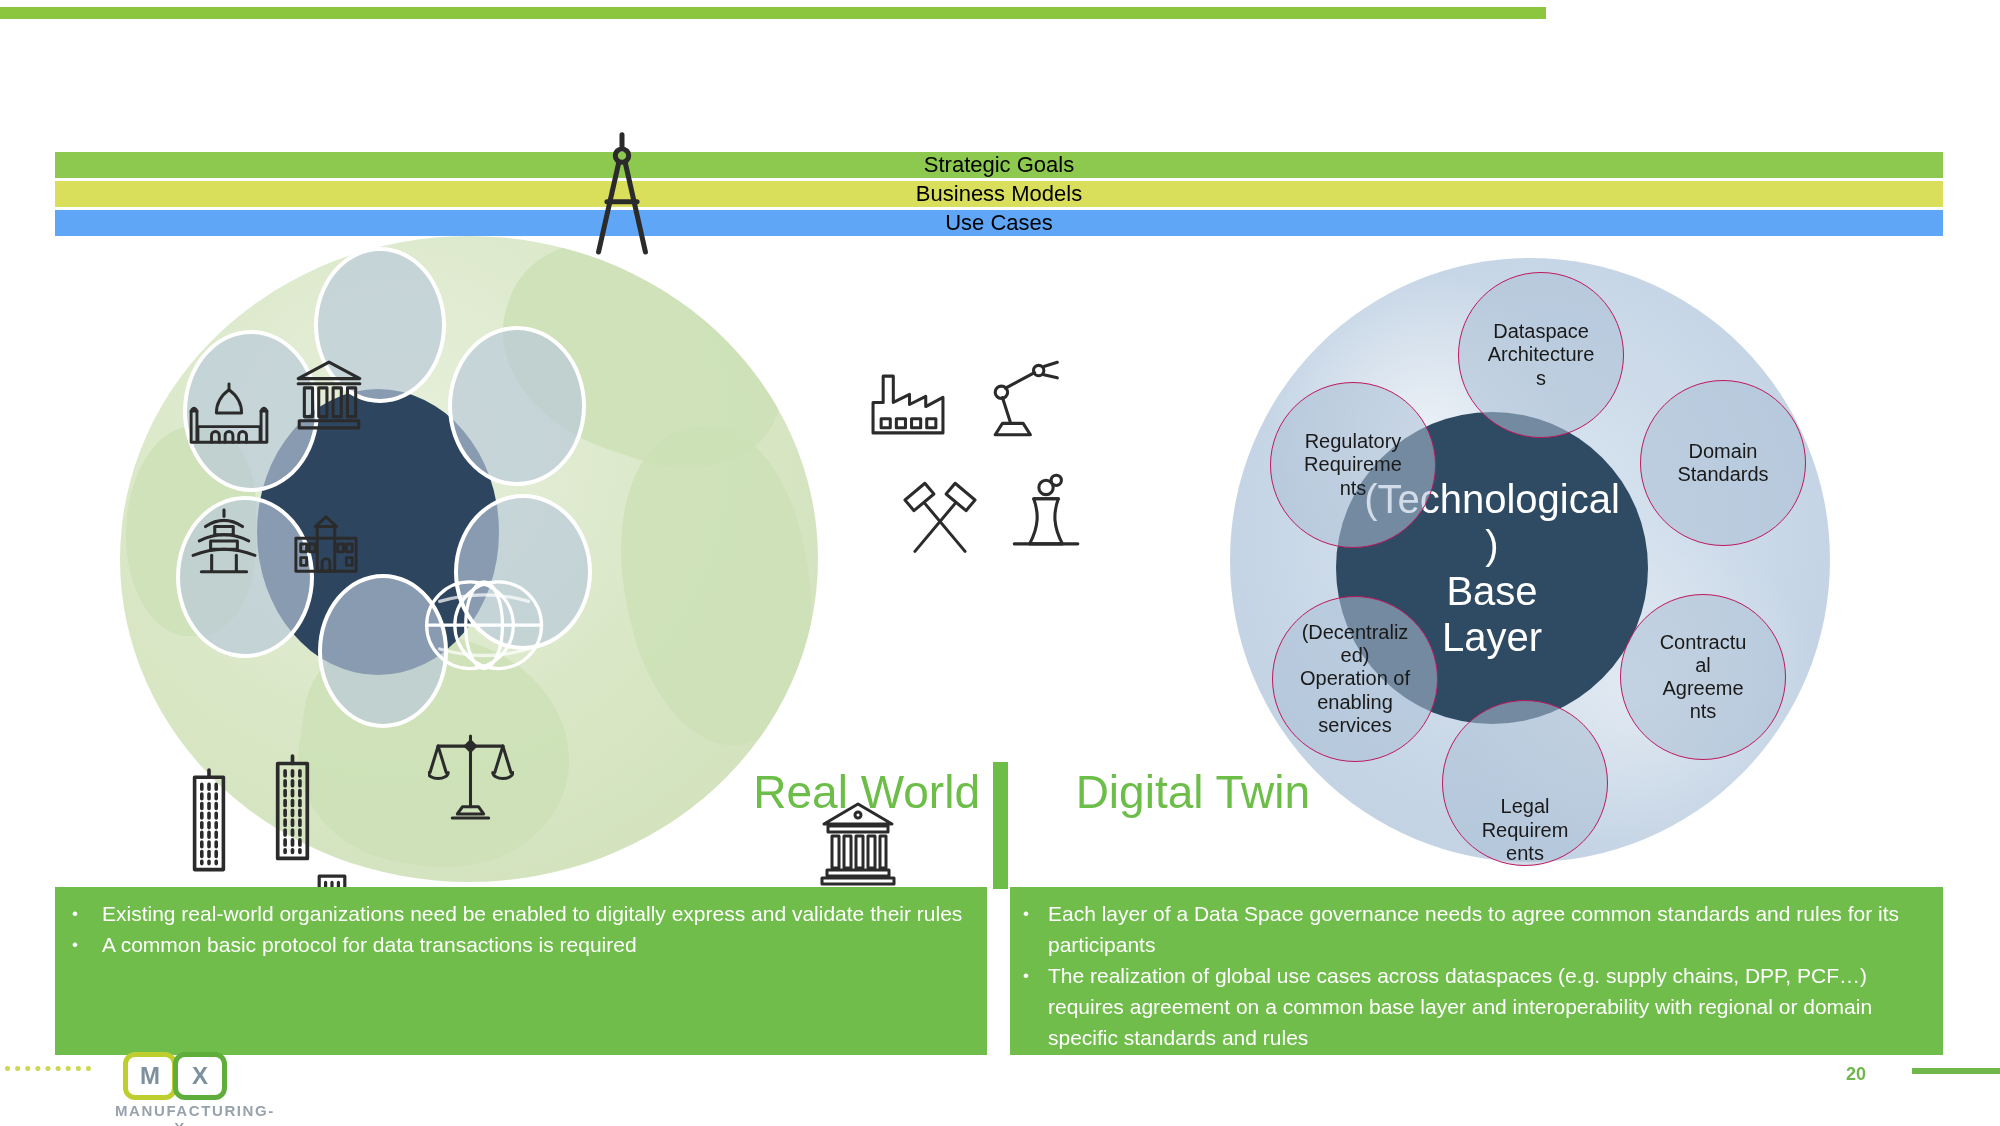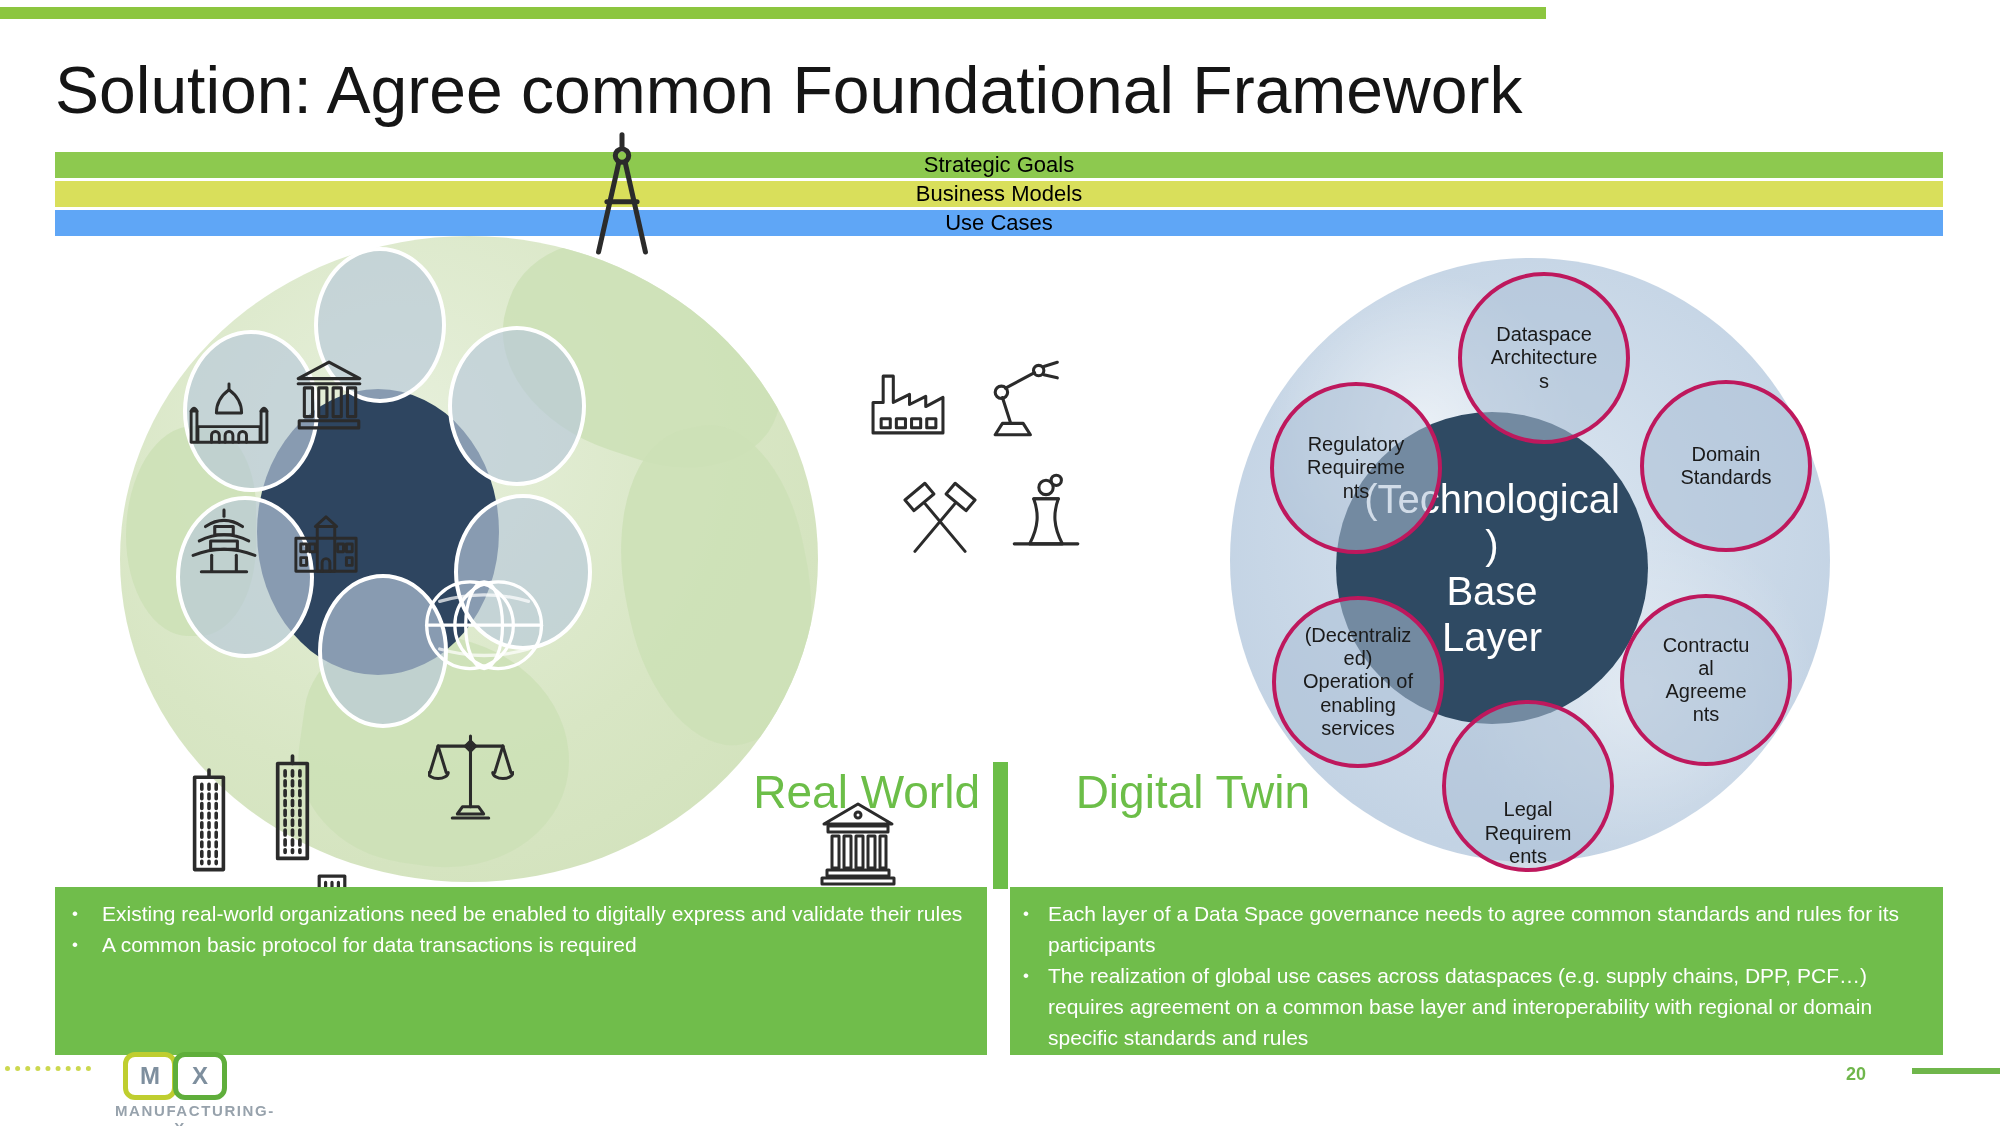--- a/index.html
+++ b/index.html
@@ -29,21 +29,21 @@
 
   
   .disc{left:1230px;top:258px;width:600px;height:604px;border-radius:50%;
         background:radial-gradient(circle at 32% 28%,rgba(255,255,255,.55),transparent 26%),
                    radial-gradient(circle at 68% 72%,rgba(255,255,255,.4),transparent 30%),
                    radial-gradient(circle at 50% 45%,#dbe6f1,#c3d3e4 72%,#ccd8e6);}
   .navy-r{left:1336px;top:412px;width:312px;height:312px;border-radius:50%;background:#2F4A63;
           display:flex;align-items:center;justify-content:center;}
   .navy-r .t{width:260px;text-align:center;color:#fff;font-size:40px;line-height:1.15;
              white-space:pre-line;overflow-wrap:break-word;word-break:break-word;}
-  .sat{width:164px;height:164px;border-radius:50%;border:4px solid #be185d;
+  .sat{width:164px;height:164px;border-radius:50%;border:1px solid #be185d;
        background:rgba(172,192,213,.55);display:flex;align-items:center;justify-content:center;}
   .sat .t{text-align:center;color:#1a1a1a;font-size:20px;line-height:1.16;
           overflow-wrap:break-word;word-break:break-word;}
 
   
   .rw{left:690px;top:768px;width:290px;text-align:right;font-size:46px;line-height:1.06;color:#6CBE48;}
   .dt{left:1022px;top:768px;width:240px;text-align:right;font-size:46px;line-height:1.06;color:#6CBE48;margin-left:48px;}
   .vdivider{left:993px;top:762px;width:15px;height:127px;background:#6CBE48;}
 
   
@@ -72,21 +72,20 @@
   .icon *{stroke:#2b2b2b;fill:none;stroke-width:3;stroke-linecap:round;stroke-linejoin:round;}
   .icon.white *{stroke:#ffffff;}
 </style>
 </head>
 <body>
 
 <div class="slide">
 
   <div class="abs top-strip"></div>
 
-  <div class="abs title">Solution: Agree common Foundational Framework</div>
 
   <div class="abs bar strategic">
     <span>Strategic Goals</span>
   </div>
   <div class="abs bar business">
     <span>Business Models</span>
   </div>
   <div class="abs bar usecases">
     <span>Use Cases</span>
   </div>

